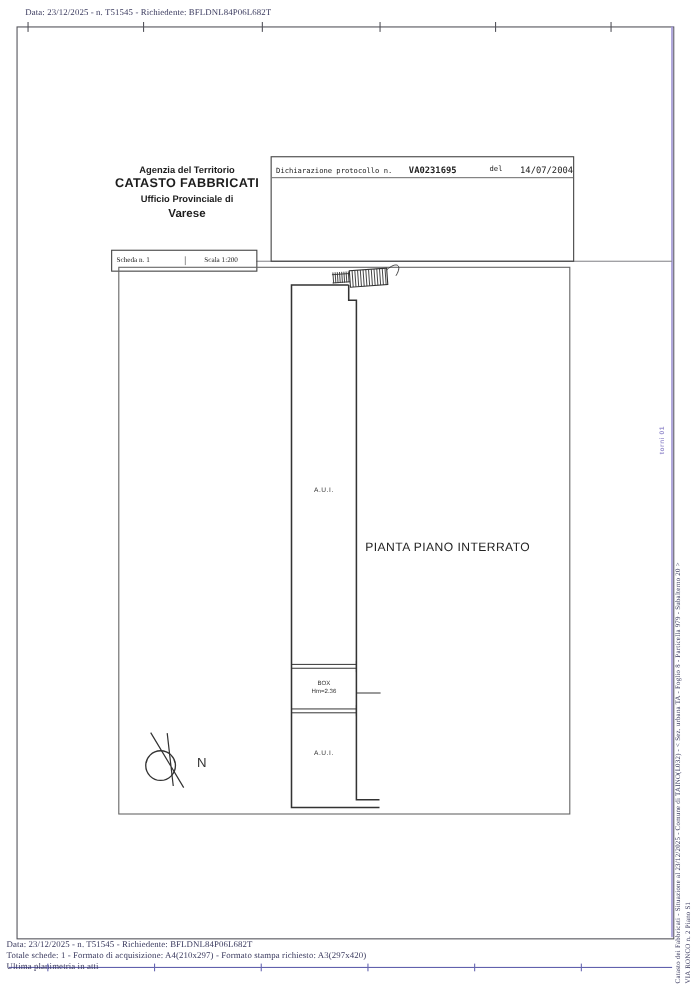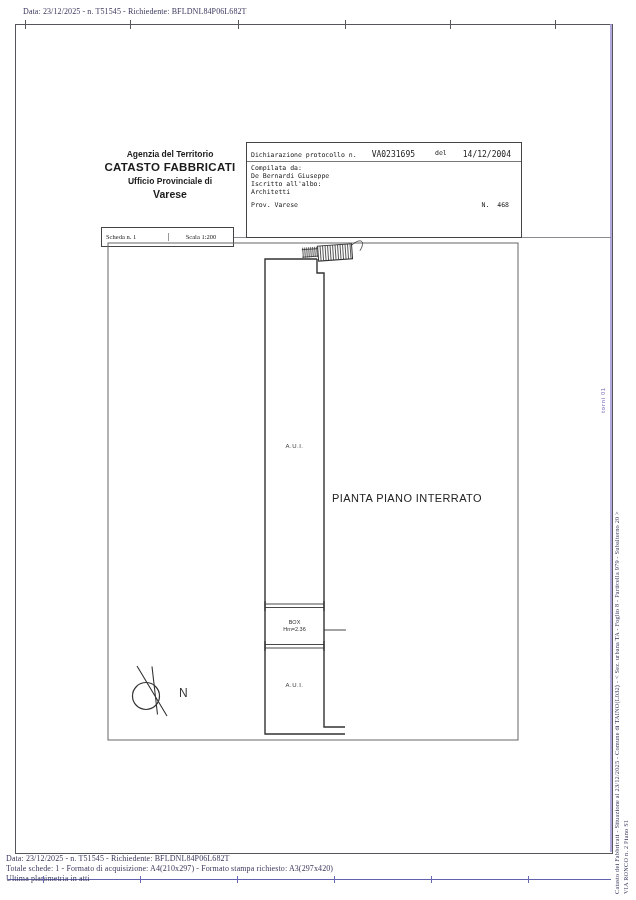--- a/index.html
+++ b/index.html
@@ -27,22 +27,22 @@
   
   .scheda{left:101px;top:227px;width:131px;height:18px;border:1px solid #444;
           display:flex;align-items:center;}
   .scheda .c1{flex:1;padding-left:4px;}
   .scheda .c2{width:64px;text-align:center;border-left:1px solid #999;}
   .scheda .mline{line-height:8px;font-family:Liberation Serif, serif;}
   
   .decl{left:246px;top:142px;width:274px;height:94px;border:1px solid #444;}
   .row1{height:16px;border-bottom:1px solid #777;display:flex;align-items:flex-end;padding:0 0 2px 4px;gap:12px;}
   .row1 .lbl{font-size:6.5px;}
-  .row1 .val{font-size:8px;margin-left:3px;}
-  .row1 .del{font-size:6.5px;margin-left:8px;position:relative;top:-2px;}
+  .row1 .val{font-size:8px;margin-left:3px;font-weight:bold;}
+  .row1 .del{font-size:6.5px;margin-left:18px;position:relative;top:-2px;}
   .row1 .date{font-size:8px;margin-left:4px;}
   .row2{height:11px;border-bottom:1px solid #777;display:flex;align-items:center;padding-left:4px;}
   .row3{height:15px;border-bottom:1px solid #777;display:flex;align-items:center;
         justify-content:space-between;padding-left:4px;padding-right:24px;}
   .lower{display:flex;height:50px;}
   .catastali{width:127px;border-right:1px solid #777;padding:2px 0 0 4px;box-sizing:border-box;}
   .compilata{flex:1;position:relative;padding:2px 0 0 4px;box-sizing:border-box;}
   .compilata .mline{line-height:8px;}
   .prov-row{position:absolute;left:0;bottom:3px;width:100%;display:flex;
             justify-content:space-between;padding:0 12px 0 4px;box-sizing:border-box;}
@@ -88,33 +88,23 @@
 <div class="abs scheda mono">
   <div class="c1 mline">Scheda n. 1</div>
   <div class="c2 mline">Scala 1:200</div>
 </div>
 
 <div class="abs decl mono">
   <div class="row1">
     <span class="lbl">Dichiarazione protocollo n.</span>
     <span class="val">VA0231695</span>
     <span class="del">del</span>
-    <span class="date">14/12/2004</span>
+    <span class="date">14/07/2004</span>
   </div>
   <div class="lower">
-    <div class="compilata">
-      <div class="mline">Compilata da:</div>
-      <div class="mline">De Bernardi Giuseppe</div>
-      <div class="mline">Iscritto all'albo:</div>
-      <div class="mline">Architetti</div>
-      <div class="prov-row">
-        <span class="mline">Prov. Varese</span>
-        <span class="mline">N.  468</span>
-      </div>
-    </div>
   </div>
 </div>
 
 <svg class="abs" style="left:100px;top:235px;" width="430" height="515" viewBox="100 235 430 515">
 
   <rect x="108" y="243" width="410" height="497" fill="none" stroke="#666" stroke-width="1"></rect>
 
   <g stroke="#333" stroke-width="1.4" fill="none">
     <path d="M 317,259 L 265,259 L 265,734 L 345,734"></path>
     <path d="M 317,259 L 317,273 L 324,273 L 324,727 L 345,727"></path>

